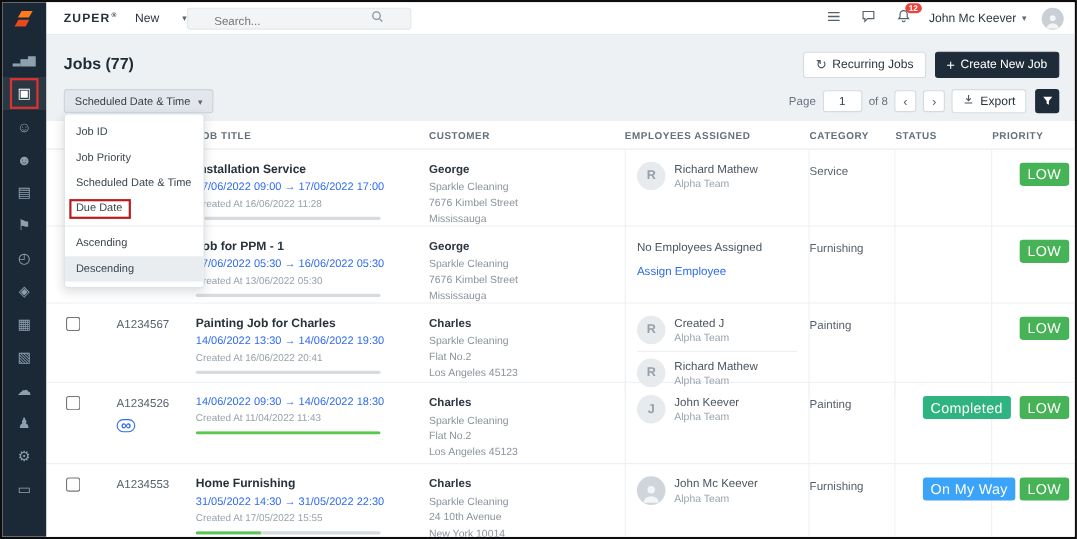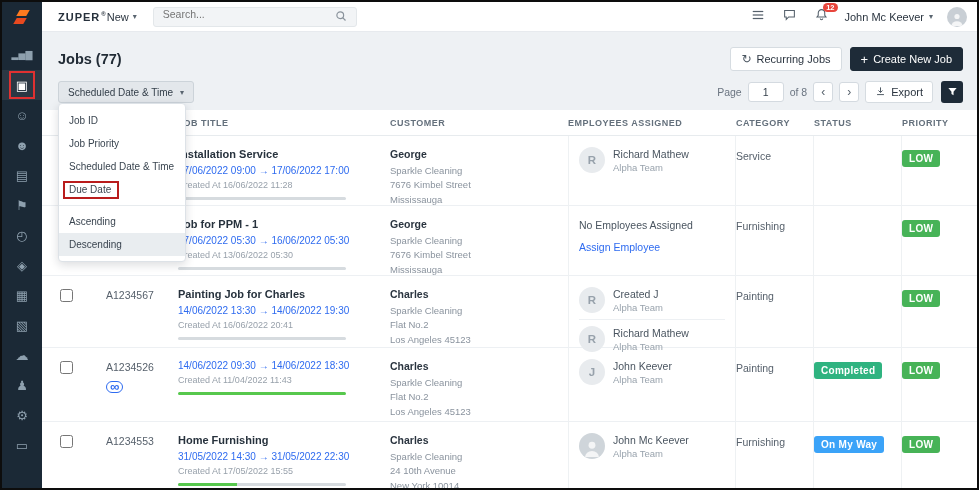--- a/index.html
+++ b/index.html
@@ -23,25 +23,25 @@
   .side-item.active { background:rgba(255,255,255,.07); color:#ffffff; }
   .side-item.annotated::after { content:""; position:absolute; left:7px; right:7px; top:1px; bottom:1px;
                                 border:2px solid #e03131; }
 
   
   .topbar { position:absolute; left:40px; right:0; top:0; height:30px; background:#fff;
             border-bottom:1px solid #e7eaee; display:flex; align-items:center; padding:0 10px; z-index:4; }
   .brand { display:flex; align-items:flex-start; font-weight:bold; font-size:11px; letter-spacing:1px;
            color:#27313c; margin-left:6px; }
   .brand sup { font-size:6px; margin-left:1px; }
-  .new-menu { display:flex; align-items:center; gap:4px; font-size:11px; color:#2b3540;
-              margin-left:0; cursor:pointer; }
+  .new-menu { display:flex; align-items:center; gap:21px; font-size:11px; color:#2b3540;
+              margin-left:16px; cursor:pointer; }
   .caret { font-size:8px; color:#5a6570; }
-  .search { margin-left:16px; width:204px; height:20px; background:#f2f4f6; border:1px solid #e3e7ea;
-            border-radius:3px; display:flex; align-items:flex-start; padding:0 9px; }
+  .search { width:204px; height:20px; background:#f2f4f6; border:1px solid #e3e7ea;
+            border-radius:3px; display:flex; align-items:flex-end; padding:0 24px; }
   .search input { flex:1; border:0; background:transparent; outline:none; font-size:10.5px; color:#3a444e;
                   font-family:inherit; }
   .top-right { margin-left:auto; display:flex; align-items:center; gap:14px; }
   .top-icon { position:relative; width:18px; height:18px; display:flex; align-items:flex-start;
               justify-content:center; cursor:pointer; }
   .badge-count { position:absolute; top:-5px; right:-7px; background:#e8453c; color:#fff; font-size:7.5px;
                  font-weight:bold; border-radius:8px; padding:1px 3px; line-height:1; }
   .user { display:flex; align-items:center; gap:5px; font-size:11px; color:#2b3540; cursor:pointer; }
   .avatar { width:20px; height:20px; border-radius:50%; background:#c9cfd5; overflow:hidden;
             display:flex; align-items:flex-end; justify-content:center; cursor:pointer; }
@@ -100,22 +100,22 @@
   .emp-avatar { width:26px; height:26px; min-width:26px; border-radius:50%; background:#e8ebee;
                 color:#97a1ab; font-size:11.5px; font-weight:bold; display:flex; align-items:center;
                 justify-content:center; overflow:hidden; }
   .emp-avatar.photo { align-items:flex-end; background:#cfd5da; }
   .emp-name { font-size:10.5px; color:#4a5560; margin-bottom:2px; }
   .emp-team { font-size:9.5px; color:#99a3ad; }
   .noemp { font-size:10.5px; color:#4a5560; padding-top:5px; margin-bottom:10px; }
   .assign { font-size:10.5px; color:#2e6bf0; cursor:pointer; }
   .c-cat { font-size:10.5px; color:#57616c; padding-top:14px; border-right:1px solid #eef1f3; }
   .c-status { border-right:1px solid #eef1f3; }
-  .badge { display:inline-block; padding:3px 7px; border-radius:3px; font-size:10px; font-weight:bold;
-           color:#fff; letter-spacing:.3px; white-space:nowrap; }
+  .badge { display:inline-block; padding:3px 7px; border-radius:3px; font-size:13px; font-weight:normal;
+           color:#fff; letter-spacing:.3px; white-space:nowrap;margin-left:25px; }
   .badge-low { background:#47b357; }
   .badge-completed { background:#2fb380; }
   .badge-onmyway { background:#3ba3f8; }
 
   
   .dropdown { position:absolute; left:56px; top:101px; background:#fff; border:1px solid #dde2e7;
               border-radius:4px; box-shadow:0 3px 10px rgba(20,30,40,.15); padding:5px 0; z-index:10;
               min-width:128px; }
   .dd-item { height:23px; display:flex; align-items:center; padding:0 10px; font-size:10px; color:#3a4550;
              white-space:nowrap; cursor:pointer; }

